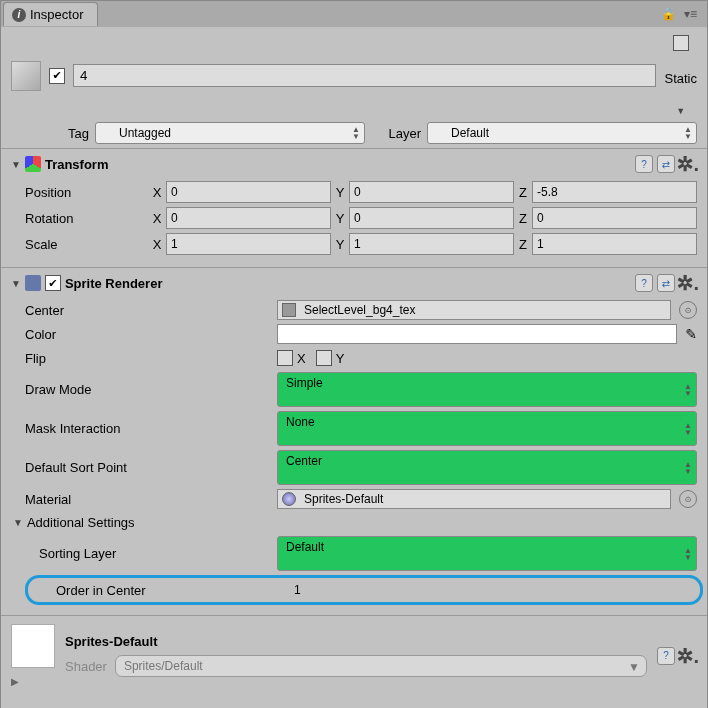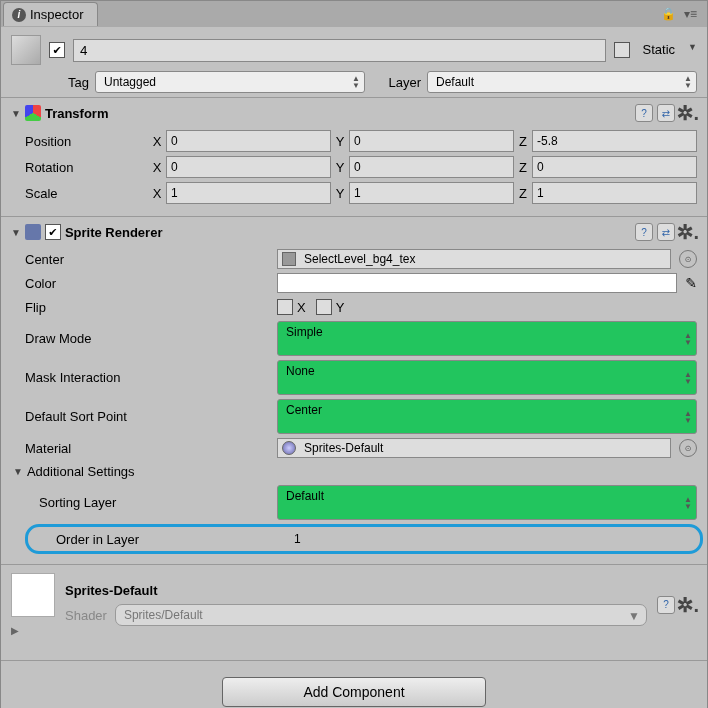--- a/index.html
+++ b/index.html
@@ -9,25 +9,25 @@
 .tab { background: #c2c2c2; border: 1px solid #888; border-bottom: none; padding: 4px 14px 4px 8px; display: flex; align-items: center; gap: 4px; border-radius: 4px 4px 0 0; margin-left: 2px; }
 .tab-i { width: 14px; height: 14px; border-radius: 50%; background: #555; color: #fff; font-size: 10px; display: flex; align-items: center; justify-content: center; font-weight: bold; font-style: italic; }
 .tab-bar-icons { margin-left: auto; display: flex; gap: 8px; padding-right: 10px; color: #555; }
 .lock-icon, .menu-icon { font-size: 12px; }
 
 .header { background: #c2c2c2; padding: 8px 10px 4px; border-bottom: 1px solid #999; }
 .header-row { display: flex; align-items: center; gap: 8px; margin-bottom: 6px; }
 .cube-icon { width: 30px; height: 30px; border: 1px solid #999; background: linear-gradient(135deg,#ddd,#aaa); }
 .checkbox { width: 16px; height: 16px; border: 1px solid #555; background: #fff; display: flex; align-items: center; justify-content: center; font-size: 11px; }
 .name-input { flex: 1; padding: 3px 6px; border: 1px solid #888; background: #ddd; }
-.static-label { display: flex; align-items: flex-start; gap: 13px; }
+.static-label { display: flex; align-items: center; gap: 20px; flex-direction: column; }
 .dropdown-arrow { font-size: 9px; color: #444; }
 .header-row2 { display: flex; align-items: center; gap: 6px; }
 .header-row2 .label { width: 78px; text-align: right; }
-.tag-select, .layer-select { flex: 1; padding: 3px 20px 3px 8px; border: 1px solid #888; background: #eee; border-radius: 3px; position: relative; font-size: 12px; }
+.tag-select, .layer-select { flex: 1; padding: 3px 20px 3px 23px; border: 1px solid #888; background: #eee; border-radius: 3px; position: relative; font-size: 12px; }
 .select-arrows { position: absolute; right: 4px; top: 50%; transform: translateY(-50%); font-size: 8px; line-height: 7px; color: #555; }
 
 .component { border-bottom: 1px solid #999; padding: 4px 10px 10px; }
 .comp-header { display: flex; align-items: center; gap: 4px; padding: 2px 0 6px; }
 .foldout { font-size: 10px; color: #444; }
 .comp-icon { width: 16px; height: 16px; }
 .transform-icon { background: conic-gradient(#e44 0 120deg, #4c4 120deg 240deg, #44e 240deg 360deg); border-radius: 2px; }
 .sprite-icon { background: #67a; border-radius: 2px; }
 .comp-title { font-weight: bold; flex: 1; }
 .comp-actions { display: flex; gap: 4px; }
@@ -234,21 +234,21 @@
   </div>
   <div class="sub-header">
     <span class="foldout">▼</span>
     <span>Additional Settings</span>
   </div>
   <div class="prop-row" style="padding-left:28px">
     <span class="prop-label" style="width:234px">Sorting Layer</span>
     <div class="dropdown"><span>Default</span><span class="select-arrows">▲<br>▼</span></div>
   </div>
   <div class="highlight-row">
-    <span class="prop-label">Order in Layer</span>
+    <span class="prop-label">Order in Center</span>
     <input class="num-input" style="border: none; background: transparent;" value="1">
   </div>
 </div>
 
 <div class="material-section">
   <div class="mat-header">
     <div>
       <div class="mat-thumb"></div>
       <div class="mat-fold">▶</div>
     </div>

